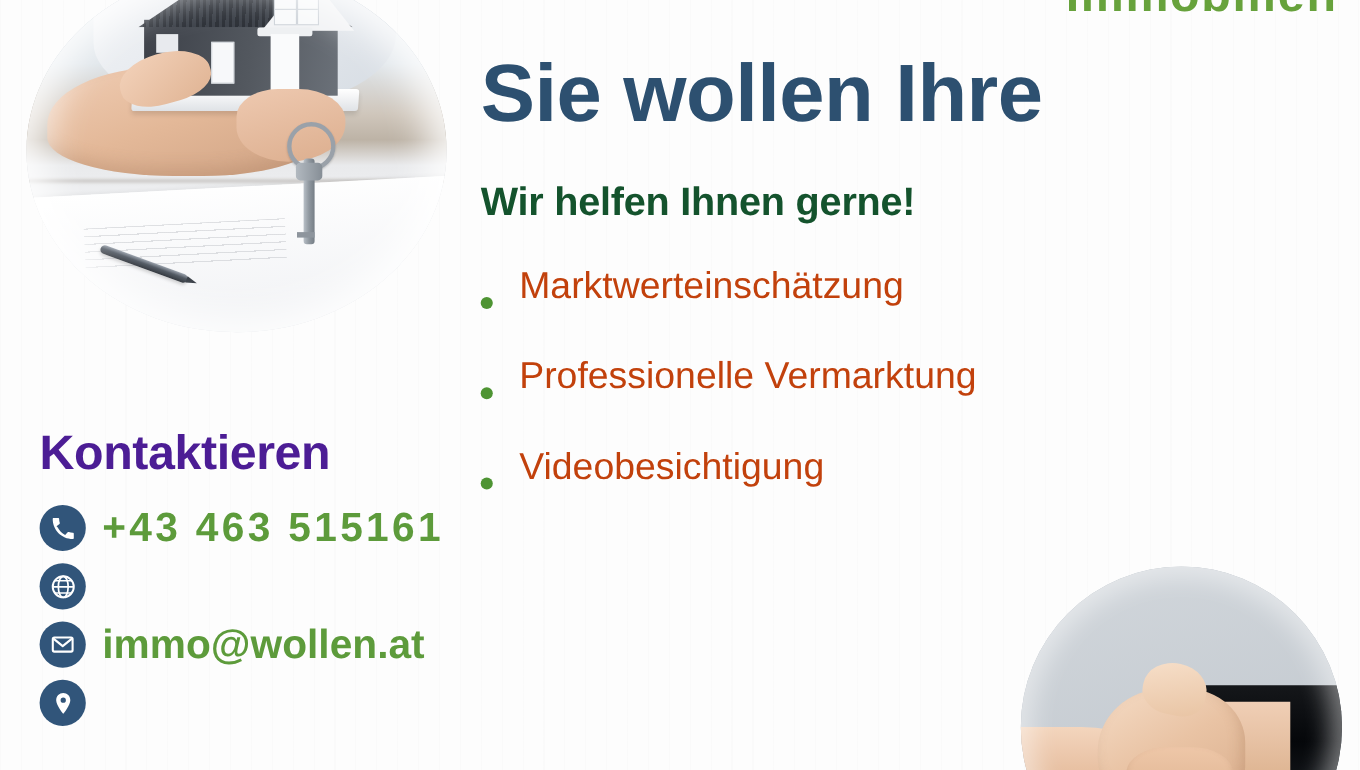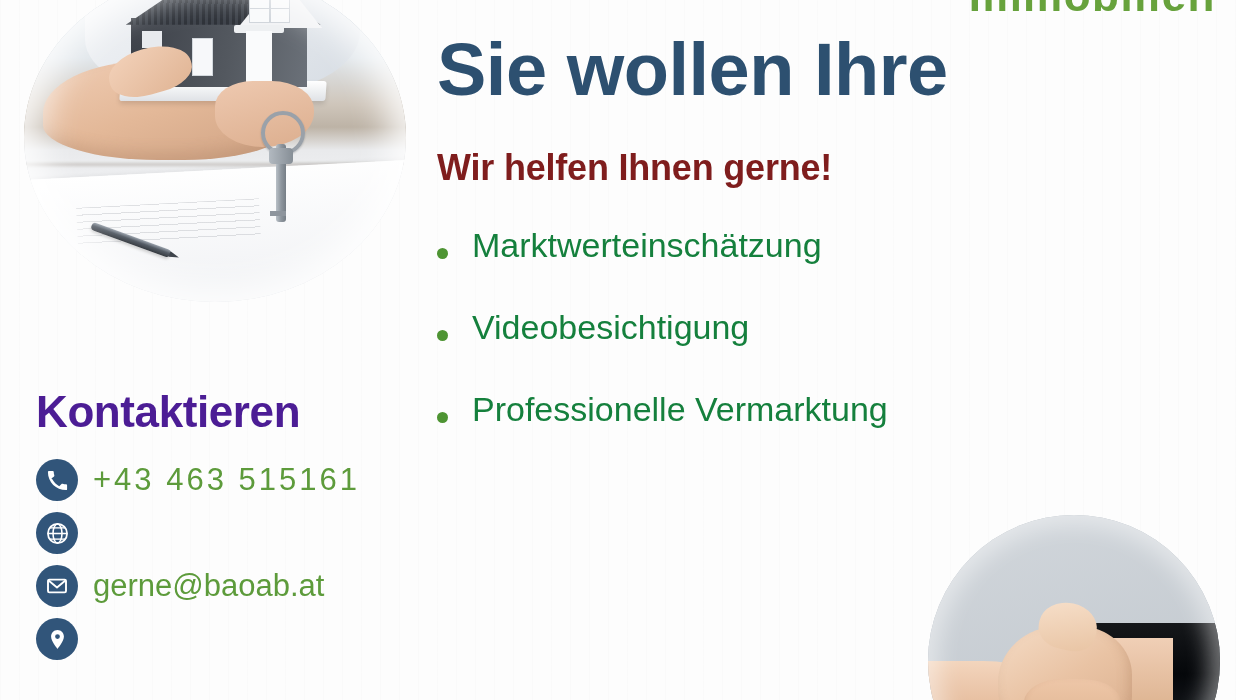--- a/index.html
+++ b/index.html
@@ -387,53 +387,53 @@
     inset: 0;
     border-radius: 50%;
     box-shadow: inset 0 0 22px 10px rgba(255,255,255,0.45);
     pointer-events: none;
   }
 
   
   .right-col {
     position: absolute;
     left: 437px;
-    top: 17px;
+    top: 32px;
     width: 780px;
   }
   .headline {
     color: #2d5070;
     font-size: 74px;
     font-weight: 700;
     line-height: 1.42;
     letter-spacing: -0.5px;
     margin: 0;
   }
   .headline .hl-line {
     display: block;
     white-space: nowrap;
   }
   .subhead {
-    color: #7f1d1d;
+    color: #14532d;
     font-size: 36px;
     font-weight: 700;
     letter-spacing: -0.2px;
     margin: 24px 0 0 0;
     line-height: 1.2;
   }
 
   .benefit-list {
     list-style: none;
     margin: 36px 0 0 0;
     padding: 0;
   }
   .benefit-item {
     display: flex;
-    align-items: center;
-    color: #15803d;
+    align-items: flex-end;
+    color: #c2410c;
     font-size: 34px;
     font-weight: 400;
     line-height: 1.2;
     margin-bottom: 41px;
     white-space: nowrap;
   }
   .benefit-bullet {
     flex: 0 0 auto;
     width: 11px;
     height: 11px;
@@ -471,22 +471,22 @@
     border-radius: 50%;
     background: #31557a;
     display: flex;
     align-items: center;
     justify-content: center;
     margin-right: 15px;
   }
   .contact-icon svg { display: block; }
   .contact-value {
     color: #5d9b3b;
-    font-size: 31px;
-    font-weight: 400;
+    font-size: 37px;
+    font-weight: 700;
     line-height: 1.1;
     white-space: nowrap;
   }
   .contact-value.phone { letter-spacing: 3px; }
 </style>
 </head>
 <body>
 
 <div class="page">
 
@@ -539,25 +539,25 @@
 
     <h2 class="subhead">Wir helfen Ihnen gerne!</h2>
 
     <ul class="benefit-list">
       <li class="benefit-item">
         <span class="benefit-bullet"></span>
         <span>Marktwerteinschätzung</span>
       </li>
       <li class="benefit-item">
         <span class="benefit-bullet"></span>
-        <span>Videobesichtigung</span>
+        <span>Professionelle Vermarktung</span>
       </li>
       <li class="benefit-item">
         <span class="benefit-bullet"></span>
-        <span>Professionelle Vermarktung</span>
+        <span>Videobesichtigung</span>
       </li>
     </ul>
   </div>
 
   <div class="contact-block">
     <div class="contact-title">
       <span class="ct-line">Kontaktieren</span>
     </div>
 
     <div class="contact-row">
@@ -581,21 +581,21 @@
       </span>
     </div>
 
     <div class="contact-row">
       <span class="contact-icon">
         <svg width="24" height="24" viewBox="0 0 24 24" aria-hidden="true">
           <rect x="3" y="5.6" width="18" height="12.8" rx="1.4" fill="none" stroke="#ffffff" stroke-width="1.9"></rect>
           <path d="M3.6 6.6L12 13.4l8.4-6.8" fill="none" stroke="#ffffff" stroke-width="1.9" stroke-linecap="round" stroke-linejoin="round"></path>
         </svg>
       </span>
-      <span class="contact-value">gerne@baoab.at</span>
+      <span class="contact-value">immo@wollen.at</span>
     </div>
 
     <div class="contact-row">
       <span class="contact-icon">
         <svg width="23" height="23" viewBox="0 0 24 24" aria-hidden="true">
           <path fill="#ffffff" d="M12 2.2c-3.7 0-6.7 3-6.7 6.7 0 5 6.7 12.9 6.7 12.9s6.7-7.9 6.7-12.9c0-3.7-3-6.7-6.7-6.7zm0 9.2a2.5 2.5 0 1 1 0-5 2.5 2.5 0 0 1 0 5z"></path>
         </svg>
       </span>
       <span class="contact-value"></span>
     </div>

